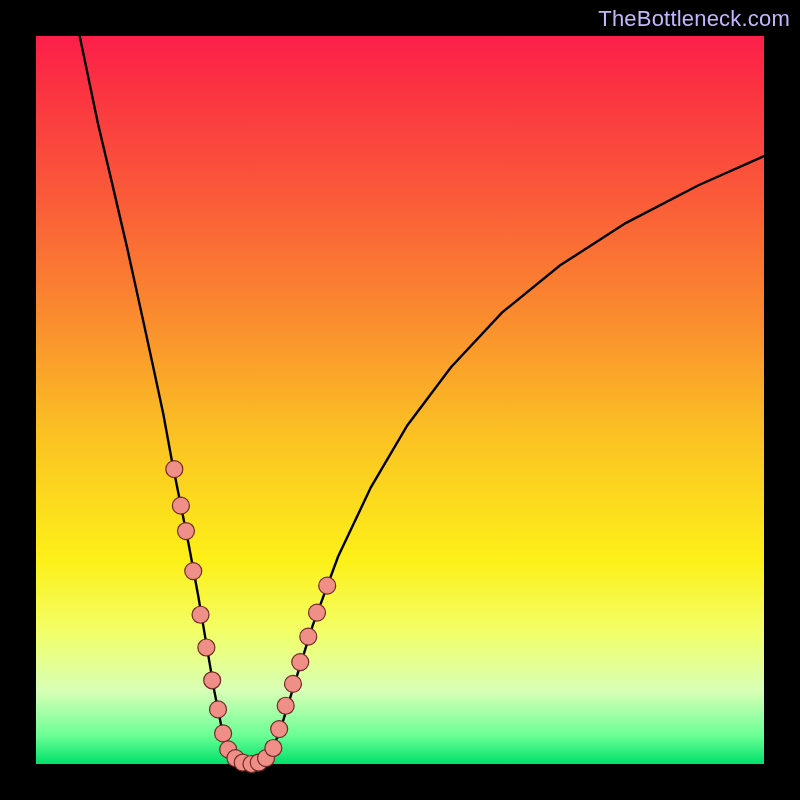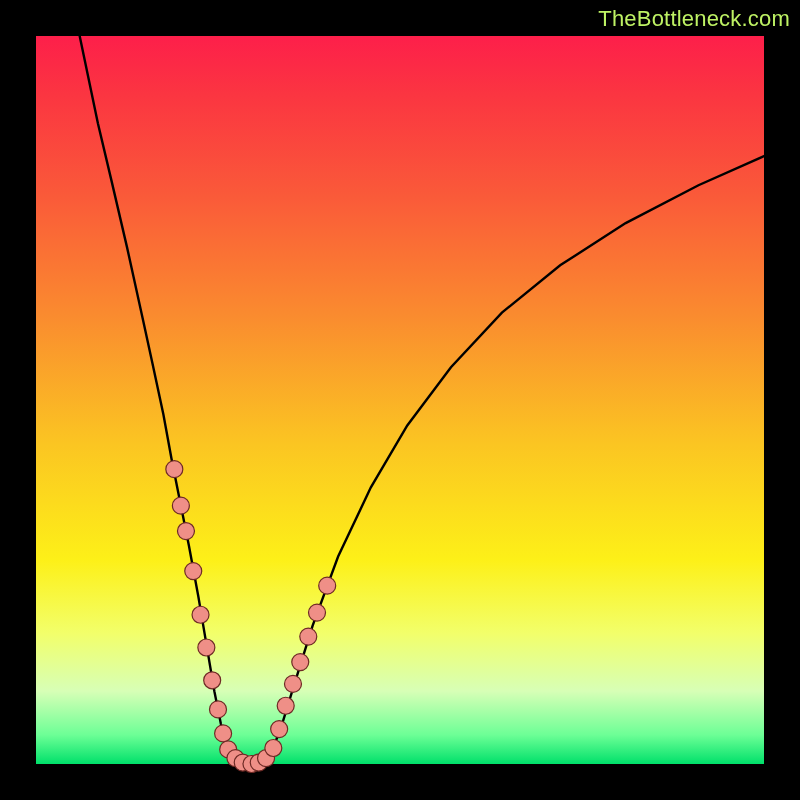--- a/index.html
+++ b/index.html
@@ -37,21 +37,21 @@
       #f2ff6a 82%,
       #d7ffb6 90%,
       #6dff96 96%,
       #00e06a 100%
     );
   }
   .watermark {
     position: absolute;
     top: 6px;
     right: 10px;
-    color: #bef264;
+    color: #c4b5fd;
     font-size: 22px;
     font-weight: 500;
     letter-spacing: 0.2px;
   }
   svg.curve {
     position: absolute;
     left: 0;
     top: 0;
     width: 728px;
     height: 728px;

